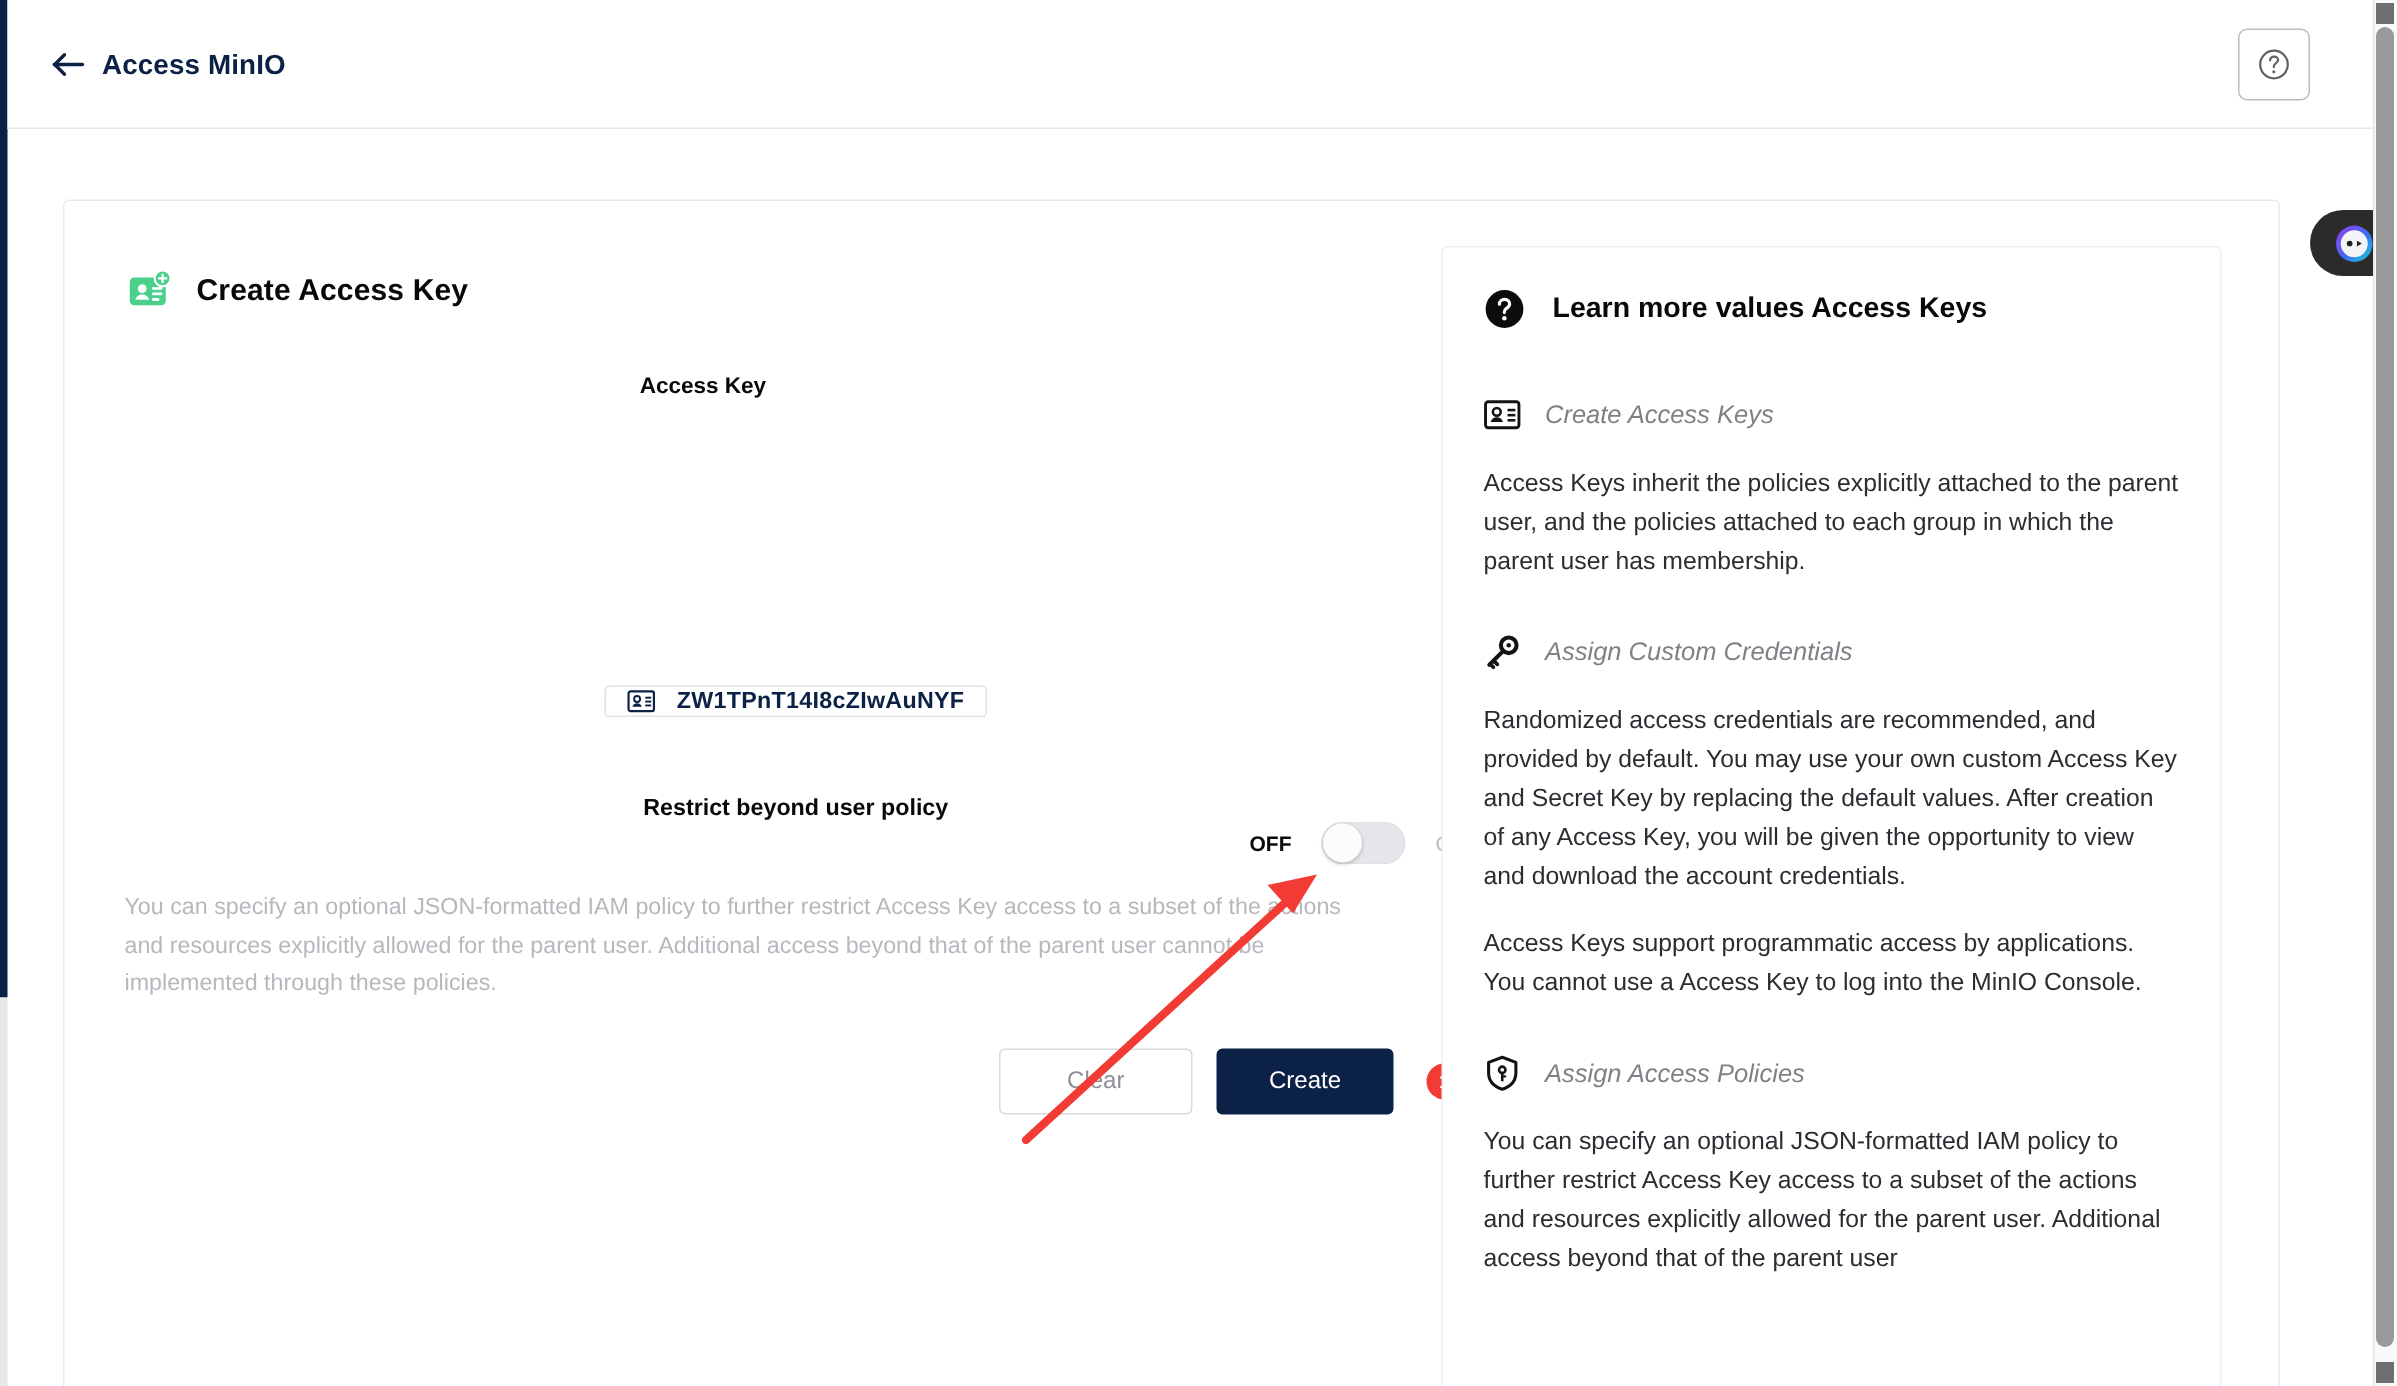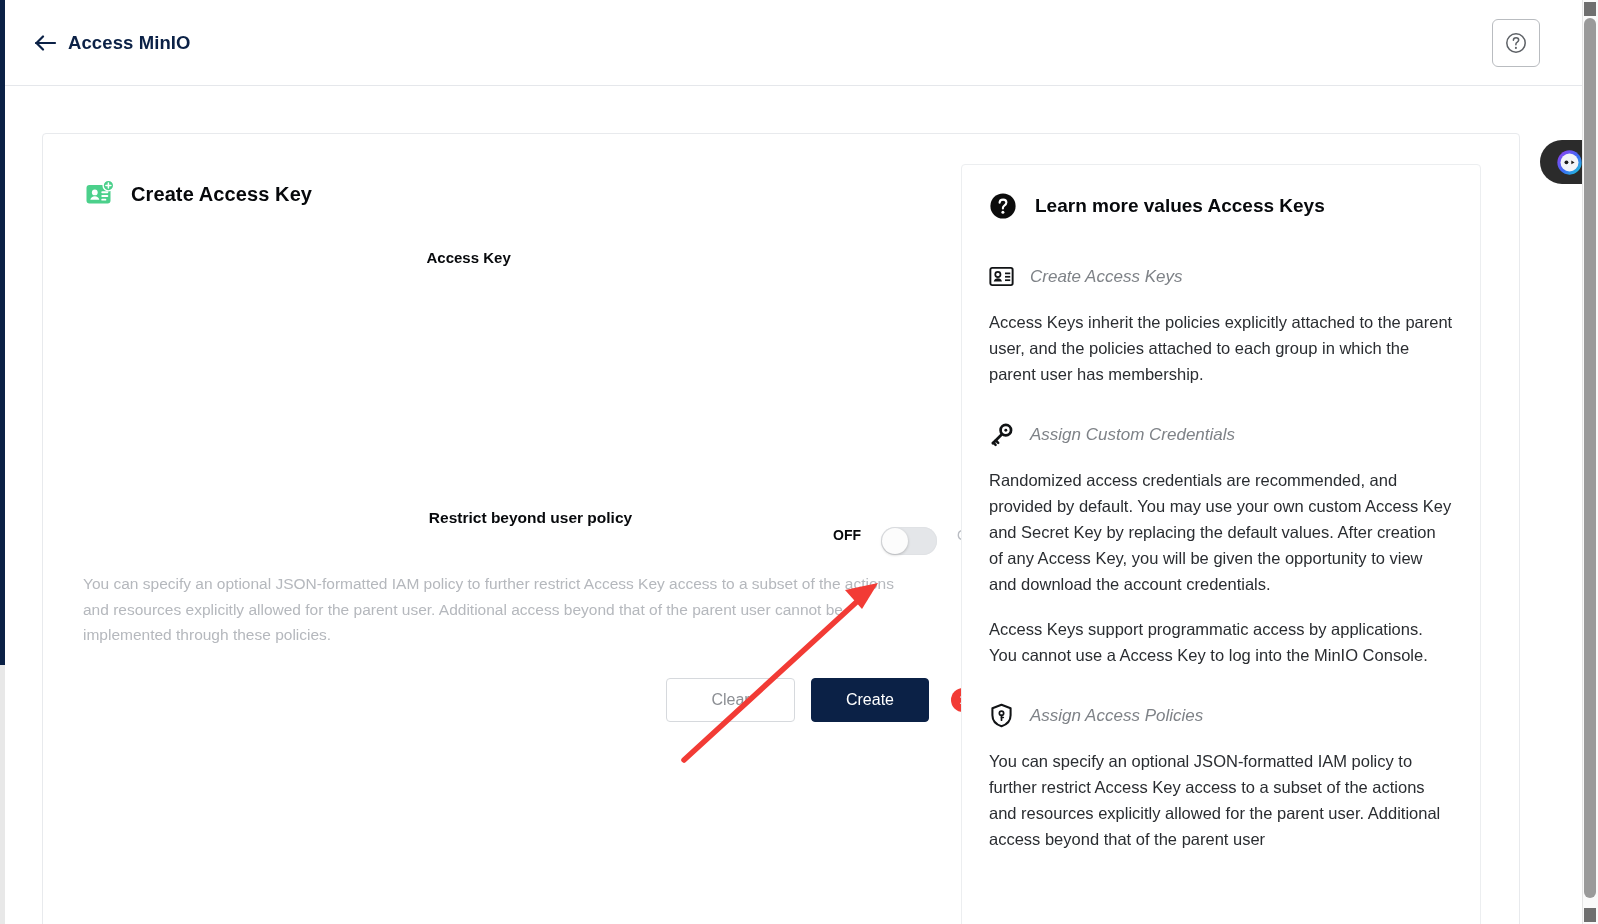--- a/index.html
+++ b/index.html
@@ -106,21 +106,21 @@
     cursor:pointer;
   }
 
   .toggle-row {
     display:flex; align-items:center; margin-top:52px;flex-direction:column;
   }
   .toggle-label {
     font-size:15.5px; font-weight:bold; color:#07090c;
   }
   .toggle-wrap {
-    margin-left:auto; display:flex; gap:20px;
+    margin-left:auto; display:flex; align-items:center; gap:20px;
   }
   .t-off { font-size:14px; font-weight:bold; color:#07090c; }
   .t-on  { font-size:14px; color:#b9bcc2; }
   .switch {
     width:56px; height:28px; border-radius:14px;
     background:#e4e6e9; position:relative; cursor:pointer;
     box-shadow: inset 0 0 0 1px #e0e2e5;
   }
   .switch .knob {
     position:absolute; left:1px; top:1px; width:26px; height:26px;
@@ -234,20 +234,33 @@
           <rect x="16.3" y="16" width="7" height="1.9" rx=".9" fill="#ffffff"></rect>
           <rect x="16.3" y="19.7" width="5" height="1.9" rx=".9" fill="#ffffff"></rect>
           <circle cx="23.4" cy="6.6" r="5.3" fill="#4bd08b" stroke="#ffffff" stroke-width="1.4"></circle>
           <path d="M23.4 4.1v5M20.9 6.6h5" stroke="#ffffff" stroke-width="1.5" stroke-linecap="round"></path>
         </svg>
         <div class="title">Create Access Key</div>
       </div>
 
       <div class="field-row">
         <div class="field-label">Access Key</div>
+        <div class="field-box">
+          <span class="fi">
+            <svg width="19" height="19" viewBox="0 0 22 22">
+              <rect x="1.2" y="3.4" width="19.6" height="15.2" rx="1.6" fill="none" stroke="#0b2146" stroke-width="1.7"></rect>
+              <circle cx="7.8" cy="9.3" r="2.3" fill="none" stroke="#0b2146" stroke-width="1.5"></circle>
+              <path d="M4.2 15.3c.4-1.8 1.9-2.8 3.6-2.8s3.2 1 3.6 2.8z" fill="#0b2146"></path>
+              <rect x="14.1" y="7.5" width="4.6" height="1.5" fill="#0b2146"></rect>
+              <rect x="14.1" y="10.5" width="4.6" height="1.5" fill="#0b2146"></rect>
+              <rect x="14.1" y="13.5" width="4.6" height="1.5" fill="#0b2146"></rect>
+            </svg>
+          </span>
+          <span class="field-value" title="Access Key">ZW1TPnT14I8cZIwAuNYF</span>
+        </div>
       </div>
 
 
       <div class="toggle-row">
         <div class="toggle-label">Restrict beyond user policy</div>
         <div class="toggle-wrap">
           <span class="t-off">OFF</span>
           <span class="switch">
             <span class="knob"></span>
           </span>

